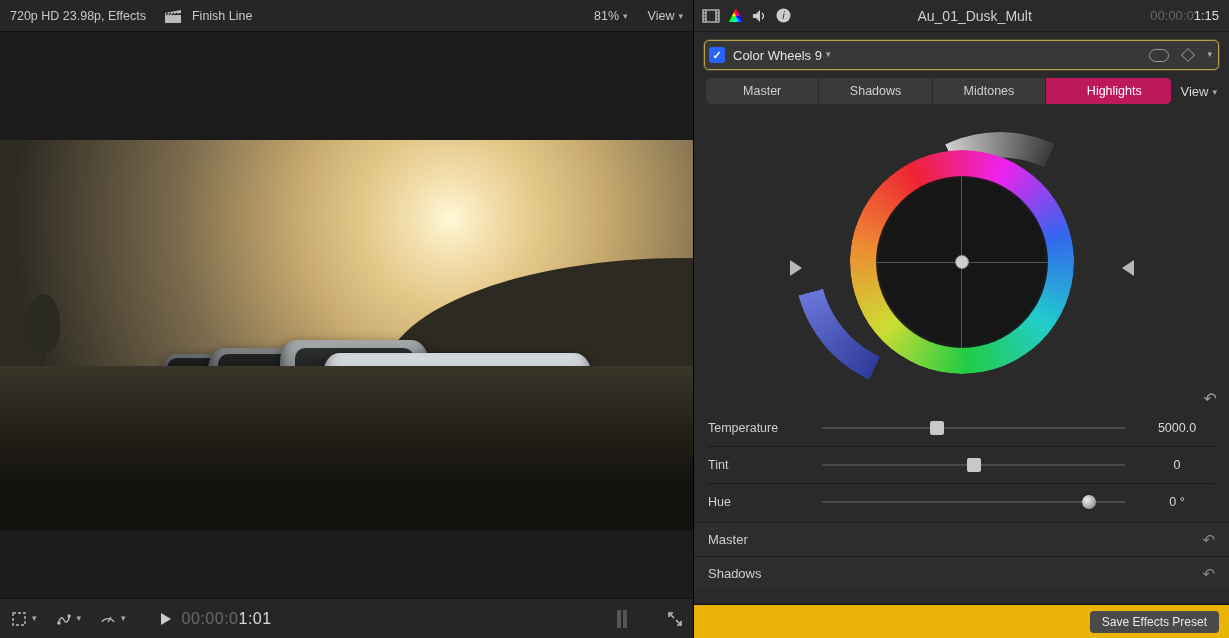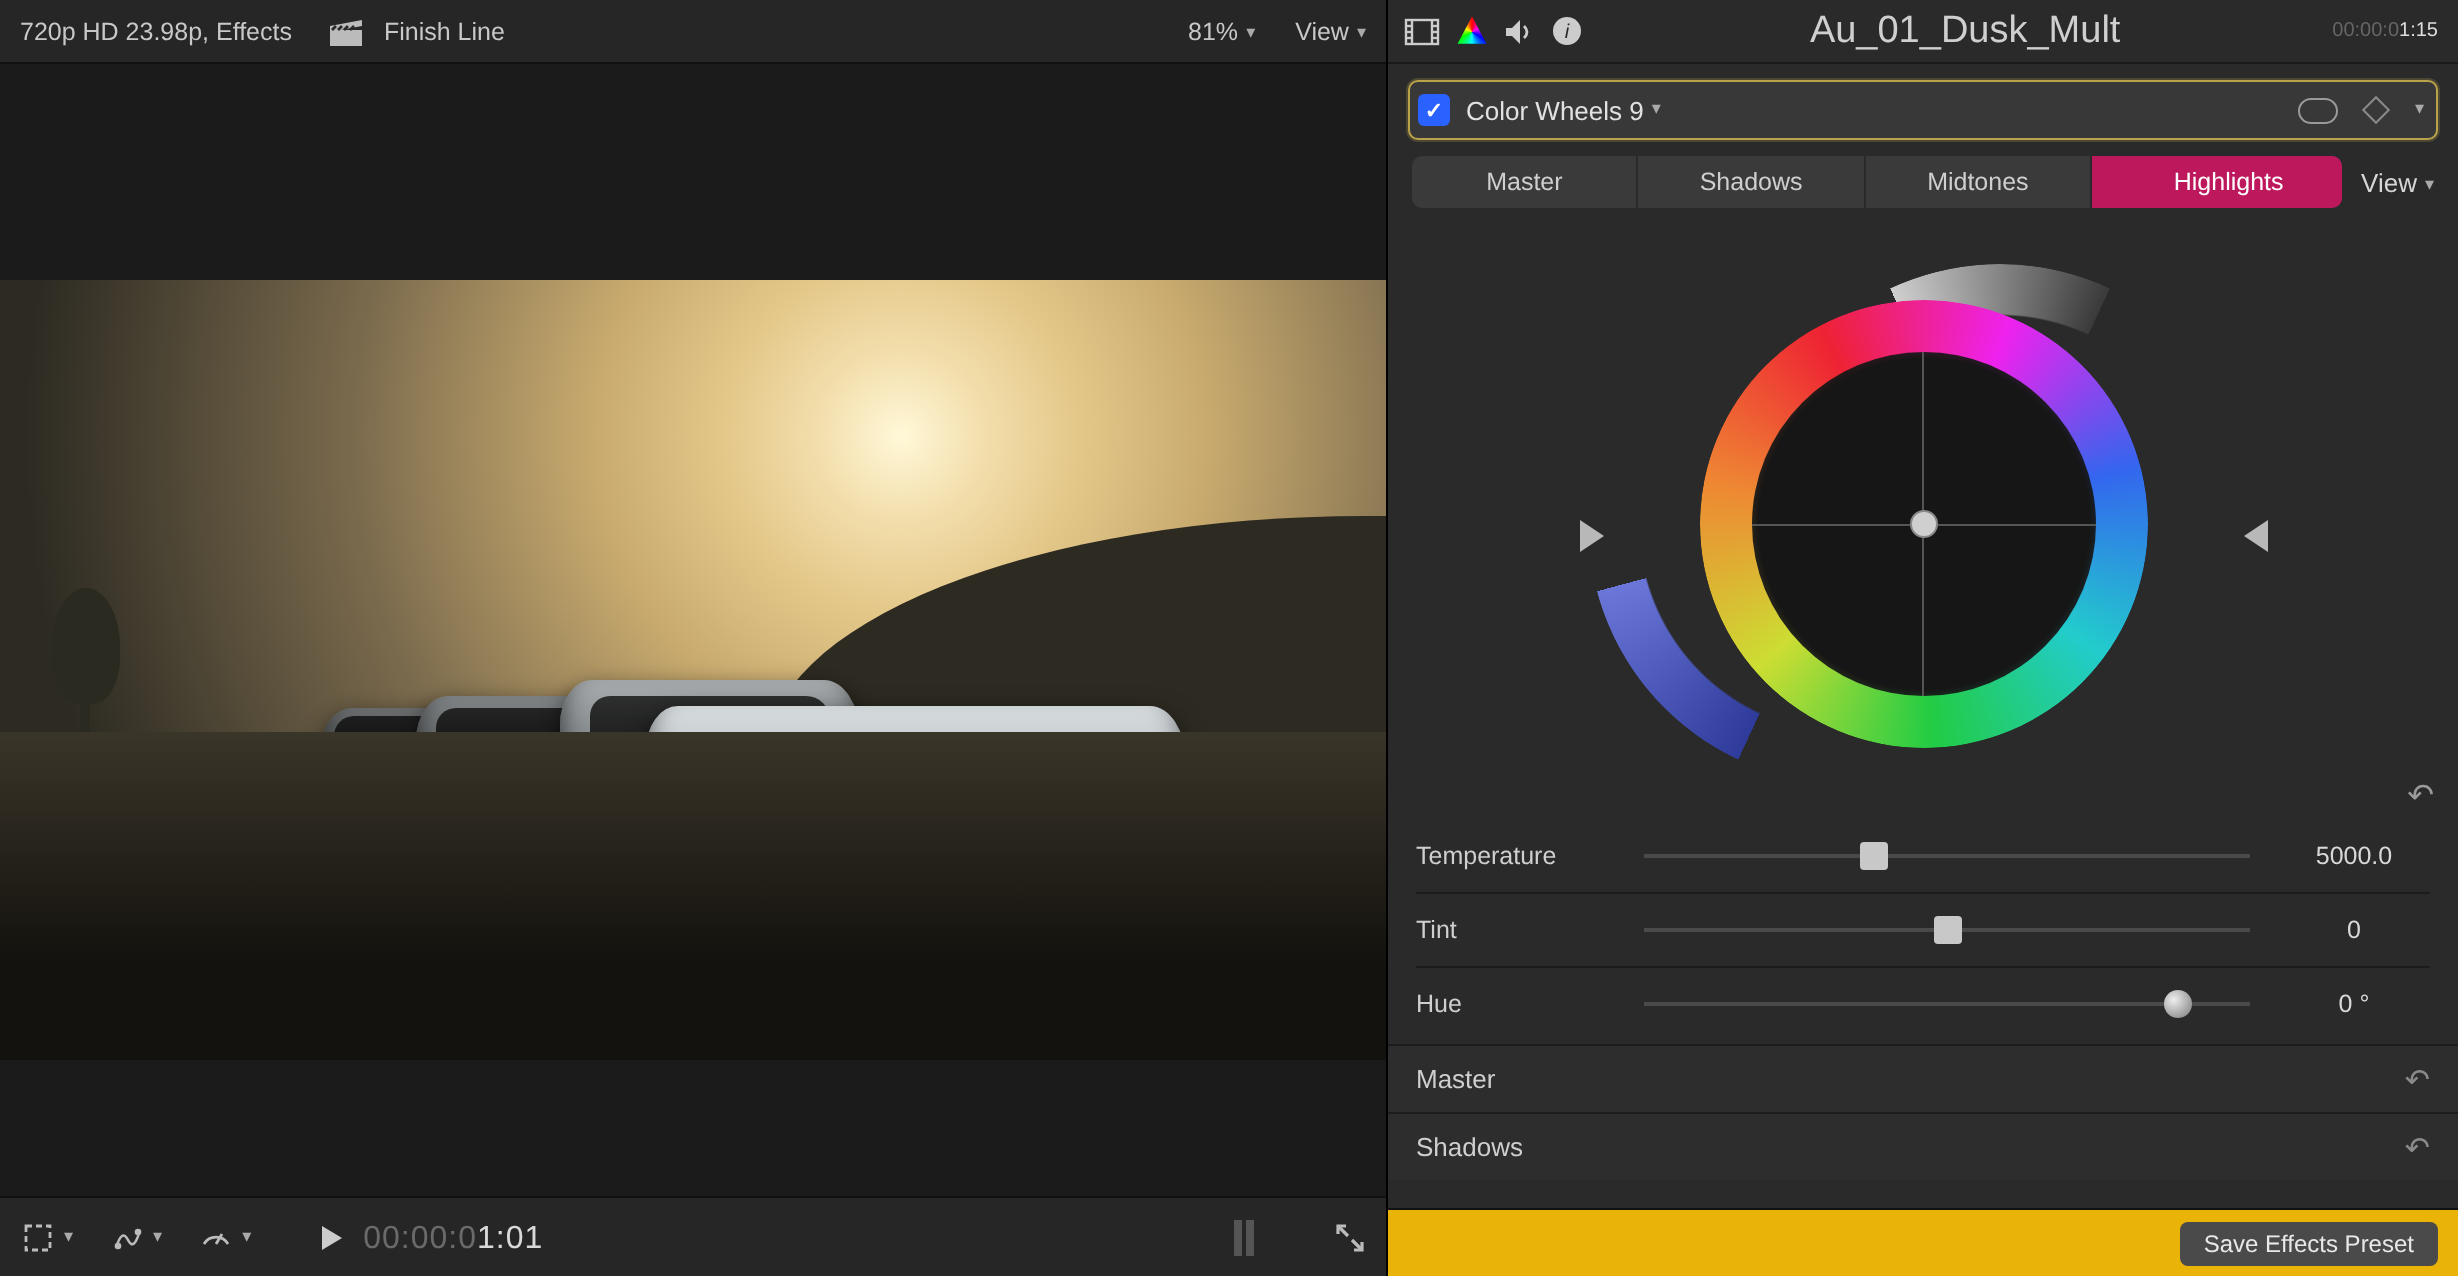--- a/index.html
+++ b/index.html
@@ -49,22 +49,22 @@
 .vf-spacer{flex:1;}
 .loop { width:22px; display:flex; gap:2px; margin-right:28px;}
 .loop span{width:4px;height:18px;background:#555;}
 .fs { color:#bbb; }
 
 
 .inspector { flex: 1; display:flex; flex-direction:column; background:#2a2a2a; }
 .insp-top { height:32px; display:flex; align-items:center; padding:0 10px 0 8px; background:#2a2a2a; border-bottom:1px solid #1a1a1a;}
 .insp-top .ico { margin-right:8px; display:flex; color:#ccc;}
 .prism{width:16px;height:16px;background:conic-gradient(red,magenta,blue,cyan,lime,yellow,red);clip-path:polygon(50% 5%,95% 90%,5% 90%);}
-.insp-top .clip { flex:1; text-align:center; font-size:19px; color:#cfcfcf;}
-.insp-top .tc2 { font-family:"Menlo",monospace; font-size:10px; color:#666;}
+.insp-top .clip { flex:1; text-align:center; font-size:14px; color:#cfcfcf;}
+.insp-top .tc2 { font-family:"Menlo",monospace; font-size:13px; color:#666;}
 .insp-top .tc2 .hot{color:#ddd;}
 
 .correction-row { margin:8px 10px 8px 10px; height:30px; border:1px solid #b9a24a; border-radius:5px; background:#383838; display:flex; align-items:center; padding:0 6px 0 4px; box-shadow:0 0 0 1px rgba(185,162,74,.25);}
 .chk { width:16px; height:16px; background:#2962ff; border-radius:3px; display:flex; align-items:center; justify-content:center; color:#fff; font-size:11px; font-weight:bold; margin-right:8px;}
 .correction-row .name{ font-size:13px; color:#e2e2e2;}
 .correction-row .sp{flex:1;}
 .mask-ico{width:20px;height:13px;border:1.5px solid #9a9a9a;border-radius:7px;margin-right:14px;}
 .kf{width:10px;height:10px;transform:rotate(45deg);border:1.5px solid #8a8a8a;margin-right:10px;}
 
 .seg-row{ display:flex; align-items:center; padding:0 12px 8px 12px; gap:10px;}

